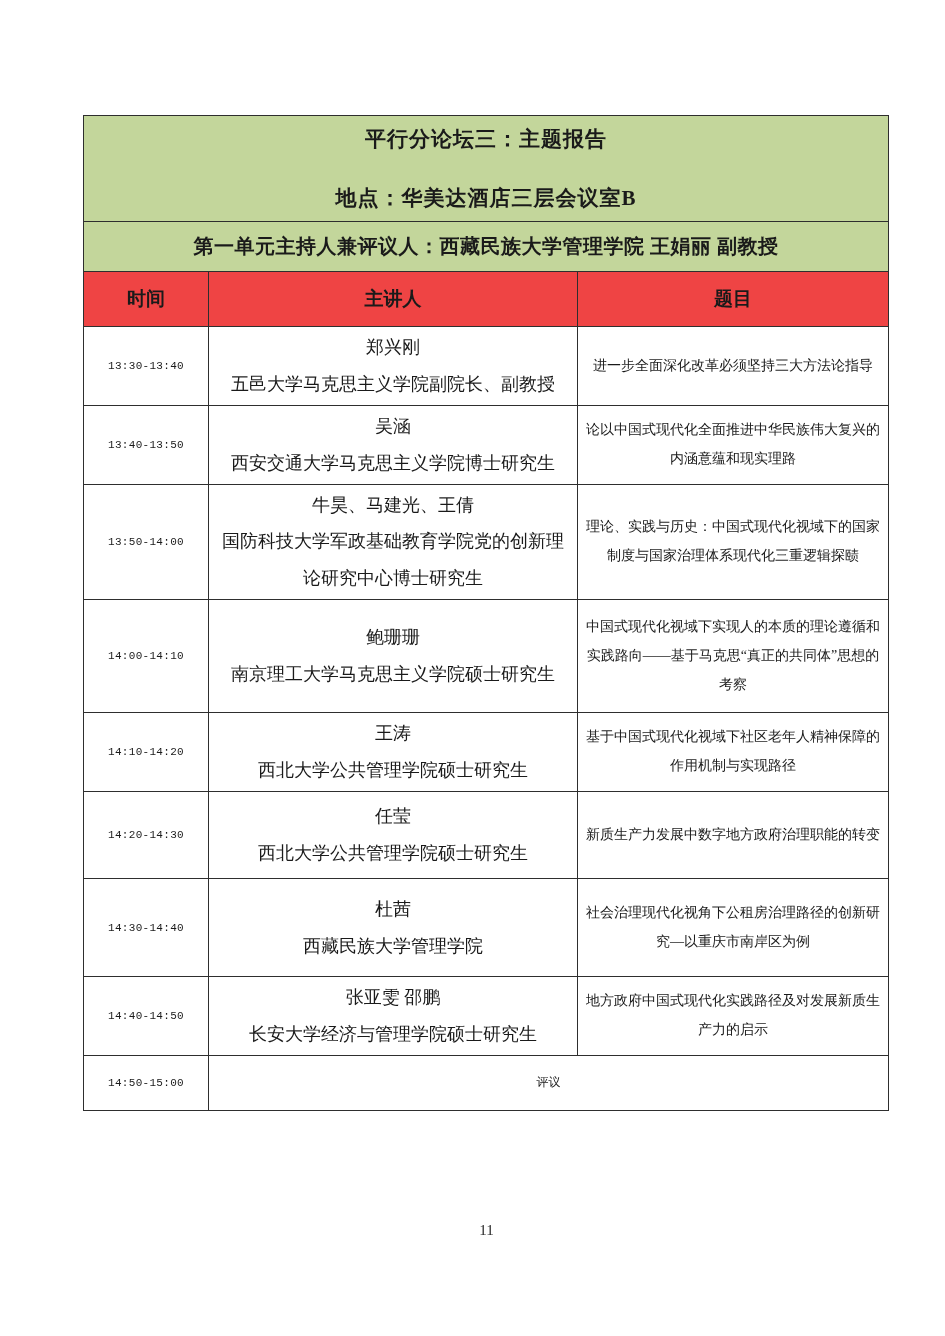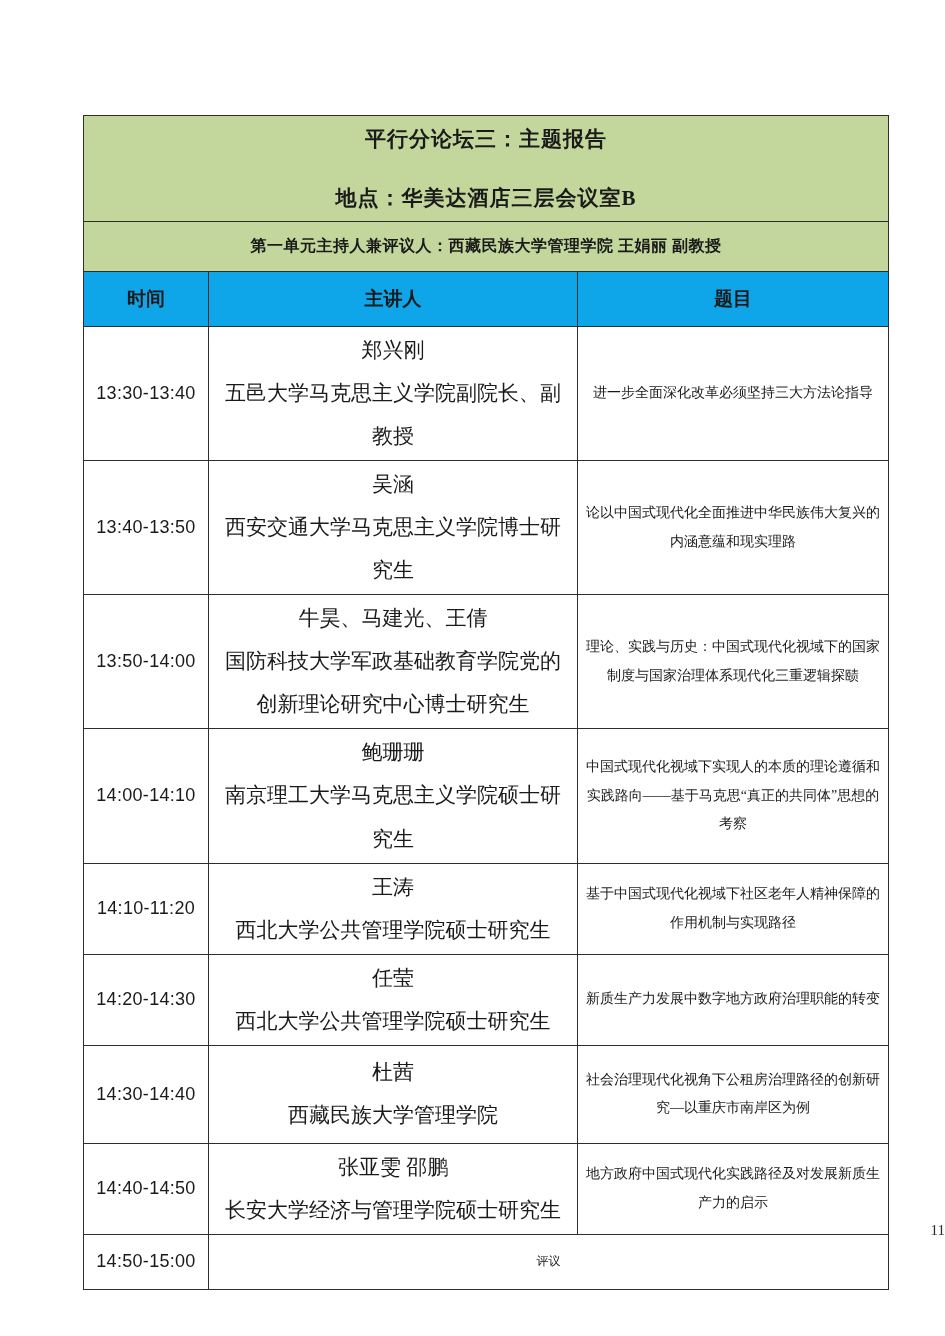--- a/index.html
+++ b/index.html
@@ -50,38 +50,38 @@
   }
   .banner-inner {
     display: flex;
     flex-direction: column;
     justify-content: center;
     gap: 32px;
   }
   .chair-cell {
     height: 50px;
     font-weight: bold;
-    font-size: 16px;
+    font-size: 20px;
     letter-spacing: 0.5px;
   }
   .colhead-cell {
     height: 55px;
     font-weight: bold;
     font-size: 19px;
-    background: #0ea5e9;
+    background: #ef4444;
   }
   td.time-cell {
-    font-family: Liberation Sans, sans-serif;
-    font-size: 18px;
+    font-family: Liberation Mono, monospace;
+    font-size: 11px;
     letter-spacing: 0.3px;
     white-space: nowrap;
     padding: 2px 2px;
   }
   td.speaker-cell {
-    font-size: 21px;
+    font-size: 18px;
     line-height: 2.05;
     padding: 4px 10px;
   }
   td.topic-cell {
     font-size: 14px;
     line-height: 2.05;
     padding: 4px 10px;
   }
   td.merged-cell {
     font-size: 12px;
@@ -94,21 +94,21 @@
   .r6 { height: 87px; }
   .r7 { height: 98px; }
   .r8 { height: 78px; }
   .r9 { height: 55px; }
   .r10 { height: 60px; }
   .page-number {
     position: absolute;
     left: 0;
     right: 0;
     top: 1222px;
-    text-align: right;
+    text-align: center;
     font-size: 15px;
     color: #2a2a2a;
     font-family: "Liberation Serif", serif;
     margin-left: 28px;
   }
 </style>
 </head>
 <body>
 
 <div class="sheet">
@@ -167,21 +167,21 @@
       <tr class="r4">
         <td class="time-cell">14:00-14:10</td>
         <td class="speaker-cell">
           <div>鲍珊珊</div>
           <div>南京理工大学马克思主义学院硕士研究生</div>
         </td>
         <td class="topic-cell">中国式现代化视域下实现人的本质的理论遵循和实践路向——基于马克思“真正的共同体”思想的考察</td>
       </tr>
 
       <tr class="r5">
-        <td class="time-cell">14:10-11:20</td>
+        <td class="time-cell">14:10-14:20</td>
         <td class="speaker-cell">
           <div>王涛</div>
           <div>西北大学公共管理学院硕士研究生</div>
         </td>
         <td class="topic-cell">基于中国式现代化视域下社区老年人精神保障的作用机制与实现路径</td>
       </tr>
 
       <tr class="r6">
         <td class="time-cell">14:20-14:30</td>
         <td class="speaker-cell">

